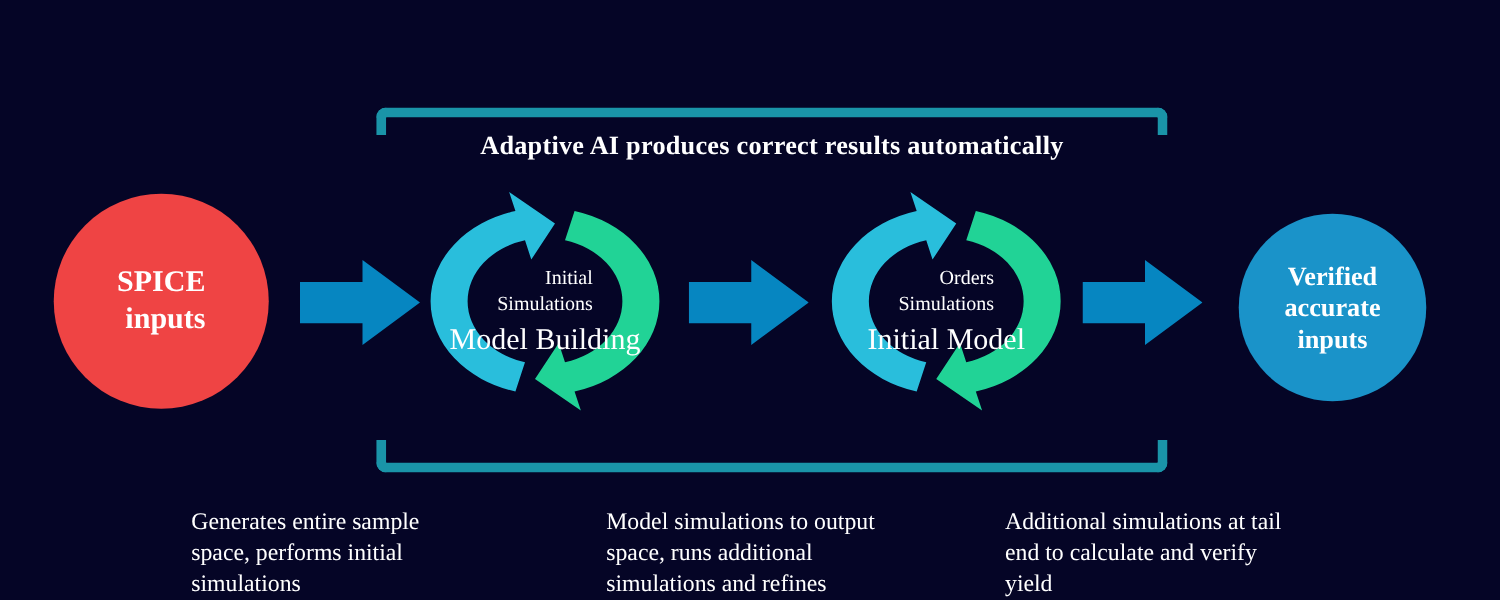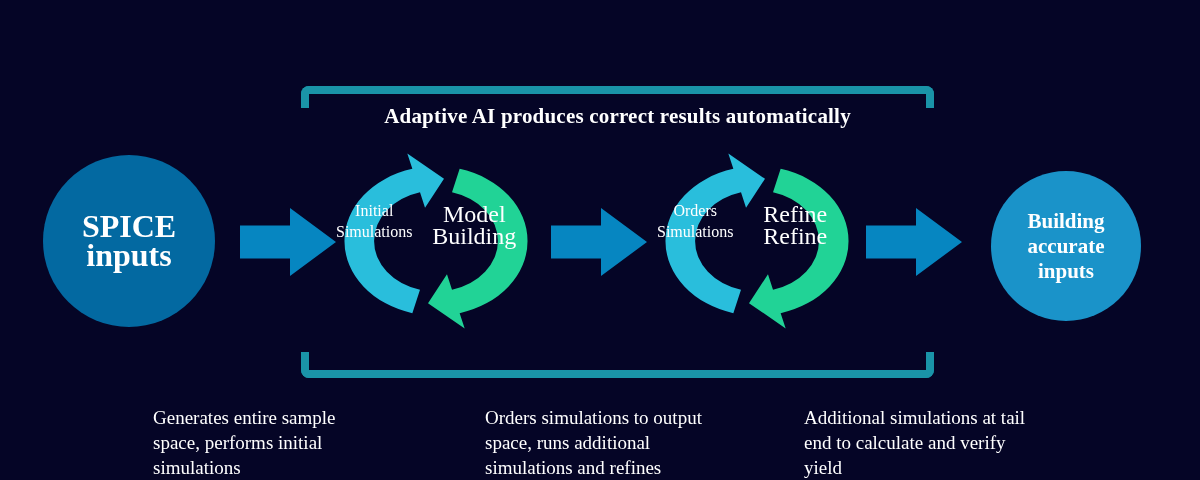--- a/index.html
+++ b/index.html
@@ -10,33 +10,33 @@
   
   .bracket{position:absolute;left:301px;width:633px;box-sizing:border-box;border-color:#1a94a8;border-style:solid;}
   .bracket.top{top:46px;height:22px;border-width:8px 8px 0 8px;border-radius:8px 8px 0 0;}
   .bracket.bottom{top:312px;height:26px;border-width:0 8px 8px 8px;border-radius:0 0 8px 8px;}
   
   .title{position:absolute;left:301px;top:64px;width:633px;text-align:center;
          font-size:21px;font-weight:bold;letter-spacing:0.2px;}
   
   .circle{position:absolute;border-radius:50%;display:flex;align-items:center;justify-content:center;
           text-align:center;font-weight:bold;}
-  .circle.spice{left:43px;top:115px;width:172px;height:172px;background:#0369a1;
-                font-size:32px;line-height:29px;}
+  .circle.spice{left:43px;top:115px;width:172px;height:172px;background:#ef4444;
+                font-size:24px;line-height:29px;text-align:right;}
   .circle.result{left:991px;top:131px;width:150px;height:150px;background:#1a93c9;
                  font-size:21px;line-height:25px;}
   .circle .label span{display:block;}
   
   .arrow{position:absolute;top:168px;width:96px;height:68px;}
   .arrow svg{display:block;width:96px;height:68px;}
   
   .cycle-svg{position:absolute;top:103px;width:240px;height:196px;}
   .cycle-svg svg{display:block;width:240px;height:196px;}
-  .cycle-label{position:absolute;top:160px;width:200px;text-align:center;
-               display:flex;flex-direction:row;align-items:center;}
+  .cycle-label{position:absolute;top:172px;width:200px;text-align:right;
+               display:flex;flex-direction:column;align-items:center;}
   .cycle-label .top-group{font-size:16px;line-height:21px;margin:0 0 7px 0;}
   .cycle-label .bottom-line{font-size:24px;line-height:22px;margin:0;}
   .cycle-label span{display:block;}
   
   .caption{position:absolute;top:365px;width:280px;text-align:left;
            font-size:19px;line-height:25px;}
   .caption span{display:block;}
 </style>
 </head>
 <body>
@@ -83,46 +83,46 @@
     <svg viewBox="0 0 210 210" preserveAspectRatio="none">
       <path fill="#29bedc" d="M84.3 182.3 A80 80 0 0 1 84.3 27.7 L79.9 11.3 L112 38.4 L95.4 69.3 L91 52.8 A54 54 0 0 0 91 157.2 Z"></path>
       <path fill="#21d396" d="M125.7 27.7 A80 80 0 0 1 125.7 182.3 L130.1 198.7 L98 171.6 L114.6 140.7 L119 157.2 A54 54 0 0 0 119 52.8 Z"></path>
     </svg>
   </div>
   <div class="cycle-label" style="left:657px">
     <p class="top-group">
       <span>Orders</span>
       <span>Simulations</span>
     </p>
-    <p class="bottom-line">Refine Refine</p>
+    <p class="bottom-line">Initial Model</p>
   </div>
 
   <div class="arrow" style="left:866px">
     <svg viewBox="0 0 96 68" preserveAspectRatio="none">
       <polygon points="0,17.5 50,17.5 50,0 96,34 50,68 50,50.5 0,50.5" fill="#0686c1"></polygon>
     </svg>
   </div>
 
   <div class="circle result">
     <div class="label">
-      <span>Building</span>
+      <span>Verified</span>
       <span>accurate</span>
       <span>inputs</span>
     </div>
   </div>
 
   <div class="bracket bottom"></div>
 
   <div class="caption" style="left:153px">
     <span>Generates entire sample</span>
     <span>space, performs initial</span>
     <span>simulations</span>
   </div>
   <div class="caption" style="left:485px">
-    <span>Orders simulations to output</span>
+    <span>Model simulations to output</span>
     <span>space, runs additional</span>
     <span>simulations and refines</span>
     <span>adaptively</span>
   </div>
   <div class="caption" style="left:804px">
     <span>Additional simulations at tail</span>
     <span>end to calculate and verify</span>
     <span>yield</span>
   </div>
 

